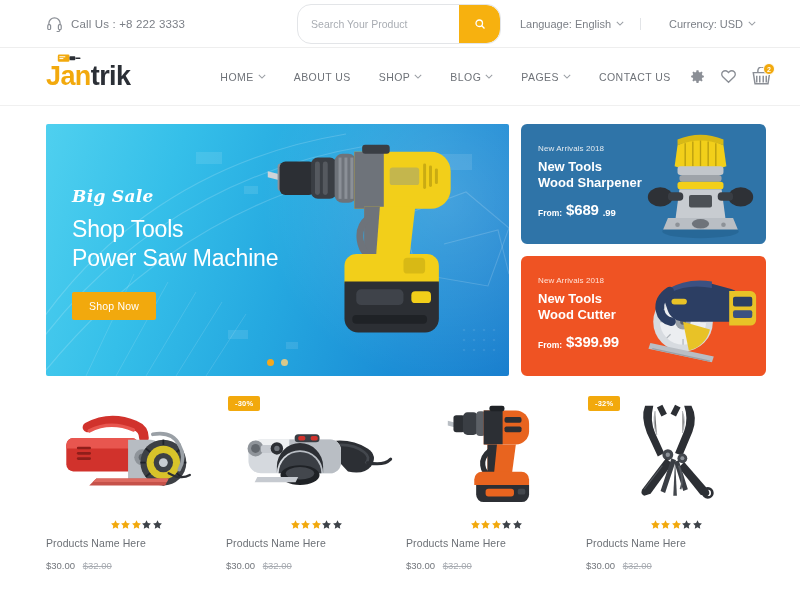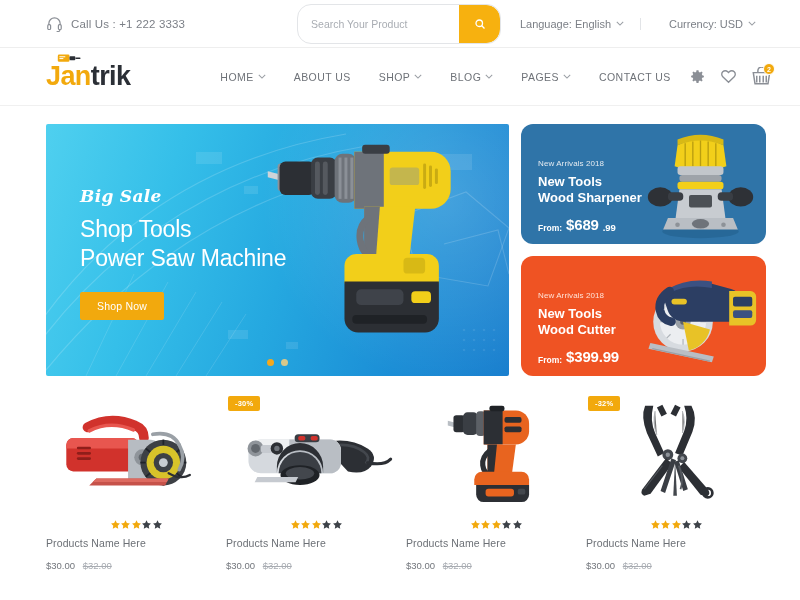--- a/index.html
+++ b/index.html
@@ -101,21 +101,21 @@
   .hero {
     position: relative;
     width: 463px; height: 252px;
     border-radius: 2px; overflow: hidden;
     background:
       radial-gradient(circle at 86% 30%, rgba(255,255,255,.18) 0%, rgba(255,255,255,0) 42%),
       linear-gradient(108deg, #4fd0ef 0%, #35bfe9 26%, #25a8e0 52%, #1b8ed6 78%, #1a7fce 100%);
   }
   .hero-arcs { position: absolute; inset: 0; }
   .hero-drill { position: absolute; right: 18px; top: 8px; width: 238px; height: 236px; }
-  .hero-copy { position: absolute; left: 34px; top: 62px; }
+  .hero-copy { position: absolute; left: 26px; top: 62px; }
   .hero-tag {
     font-family: "DejaVu Serif", serif;
     font-style: italic; font-weight: 700;
     font-size: 17px; color: #ffffff; letter-spacing: .3px;
     margin-bottom: 9px;
   }
   .hero-h1 { font-size: 23px; color: #fff; font-weight: 400; line-height: 1.26; letter-spacing: -.2px; }
   .hero-btn {
     margin-top: 19px;
     display: inline-block;
@@ -127,22 +127,22 @@
   }
   .dots { position: absolute; left: 0; right: 0; bottom: 10px; display: flex; justify-content: center; gap: 7px; }
   .dot { width: 7px; height: 7px; border-radius: 50%; background: rgba(255,255,255,.55); cursor: pointer; }
   .dot.active { background: #f4a81d; }
   .dot.semi { background: #d9c88a; }
 
   
   .promos { display: flex; flex-direction: column; gap: 12px; width: 245px; }
   .promo {
     position: relative; height: 120px;
-    border-radius: 12px; overflow: hidden;
-    padding: 35px 0 0 17px;
+    border-radius: 6px; overflow: hidden;
+    padding: 20px 0 0 17px;
   }
   .promo.blue { background: #2f74a8; }
   .promo.red  { background: #ef5323; }
   .promo-sub { font-size: 8px; color: #e3eaf0; letter-spacing: .1px; margin-bottom: 6px; }
   .promo.red .promo-sub { color: #ffe1d6; }
   .promo-t1 { font-size: 13px; font-weight: 700; color: #fff; line-height: 1.22; }
   .promo-t2 { font-size: 13px; font-weight: 700; color: #fff; line-height: 1.22; }
   .promo-price { margin-top: 10px; display: flex; align-items: flex-end; gap: 4px; color: #fff; }
   .promo-from { font-size: 8.5px; font-weight: 700; }
   .promo-amt { font-size: 15px; font-weight: 700; letter-spacing: -.2px; }
@@ -177,21 +177,21 @@
 <div class="topbar">
   <div class="callus">
     <span class="headset-icon">
       <svg viewBox="0 0 24 24" fill="none" stroke="currentColor" stroke-width="1.7">
         <path d="M4 14v-2a8 8 0 0 1 16 0v2"></path>
         <rect x="2.5" y="13.5" width="4" height="7" rx="1.6"></rect>
         <rect x="17.5" y="13.5" width="4" height="7" rx="1.6"></rect>
         <path d="M19.5 20.5v.5a2.5 2.5 0 0 1-2.5 2.5h-2"></path>
       </svg>
     </span>
-    <span class="callus-text">Call Us : +1 222 3333</span>
+    <span class="callus-text">Call Us : +8 222 3333</span>
   </div>
 
   <div class="searchwrap">
     <input type="text" placeholder="Search Your Product" style="">
     <button class="search-btn">
       <svg viewBox="0 0 24 24" fill="none" stroke="currentColor" stroke-width="2.6">
         <circle cx="10.5" cy="10.5" r="6.5"></circle>
           <path d="M15.6 15.6 21 21"></path>
       </svg>
     </button>

